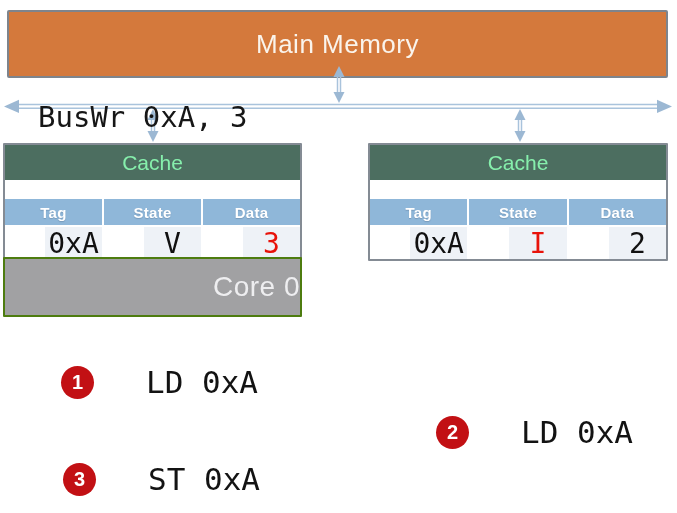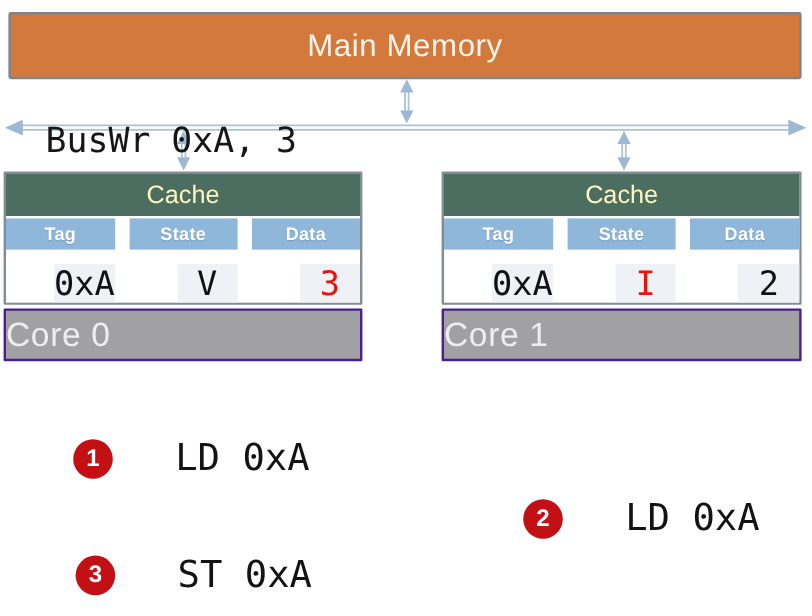--- a/index.html
+++ b/index.html
@@ -3,63 +3,63 @@
 <meta charset="utf-8">
 <style>
   html,body{margin:0;padding:0;background:#ffffff;}
   *{box-sizing:border-box;}
   #stage{
     position:relative;width:677px;height:513px;background:#ffffff;overflow:hidden;
     font-family:"Liberation Sans",sans-serif;
   }
   
   .mem{
-    position:absolute;left:7px;top:10px;width:661px;height:56px;
+    position:absolute;left:7px;top:10px;width:661px;height:68px;
     background:#d4793c;border:2px solid #7e848c;border-radius:2px;
     display:flex;align-items:center;justify-content:center;
     color:#faf4ec;font-size:26px;letter-spacing:0.5px;text-align:center;
   }
   
   .buslabel{
     position:absolute;left:38px;top:68px;
     font-family:"DejaVu Sans Mono","Liberation Mono",monospace;
     font-size:29px;color:#161616;white-space:pre;margin-top:32px;
   }
   
   svg.overlay{position:absolute;left:0;top:0;pointer-events:none;}
   
   .cache{
     position:absolute;top:143px;border:2px solid #848b94;background:#ffffff;border-radius:1px;
   }
   .cache-title{
-    height:35px;background:#4c6e60;color:#fef9c3;
+    height:35px;background:#4c6e60;color:#86efac;
     display:flex;align-items:center;justify-content:center;
     font-size:21px;
   }
   .cache-grid{
-    display:grid;grid-template-columns:1fr 1fr 1fr;gap:12px;
-    background:#ffffff;padding-top:2px;
+    display:grid;grid-template-columns:1fr 1fr 1fr;gap:2px;
+    background:#ffffff;padding-top:19px;
   }
   .hcell{
     background:#8fb7d9;color:#ffffff;height:26px;
     display:flex;align-items:center;justify-content:center;
     font-size:15px;font-weight:bold;letter-spacing:0.3px;
     text-shadow:0 1px 1px rgba(90,120,150,.45);
   }
   .dcell{
     background:#eef2f7;height:32px;
     display:flex;align-items:center;justify-content:center;
     font-family:"DejaVu Sans Mono","Liberation Mono",monospace;
     font-size:28px;color:#111111;margin-left:40px;
   }
   
   .core{
-    position:absolute;top:257px;height:44px;
-    background:#a1a1a3;border:2px solid #4c1d95;border-radius:1px;
-    display:flex;align-items:center;justify-content:flex-start;
+    position:absolute;top:257px;height:60px;
+    background:#a1a1a3;border:2px solid #4d7c0f;border-radius:1px;
+    display:flex;align-items:center;justify-content:flex-end;
     color:#eeeef0;font-size:28px;letter-spacing:0.5px;
   }
   
   .event{
     position:absolute;display:flex;align-items:center;gap:19px;height:34px;
   }
   .badge{
     width:33px;height:33px;border-radius:50%;background:#c21014;
     color:#ffffff;font-size:20px;font-weight:bold;
     display:flex;align-items:center;justify-content:center;flex:0 0 auto;
@@ -131,23 +131,20 @@
       <div class="hcell">Data</div>
       <div class="dcell" style="color: rgb(17, 17, 17);">0xA</div>
       <div class="dcell" style="color: rgb(232, 19, 10);">I</div>
       <div class="dcell" style="color: rgb(17, 17, 17);">2</div>
     </div>
   </div>
 
   <div class="core" style="left:3px;width:299px;">
     <span>Core 0</span>
   </div>
-  <div class="core" style="left:368px;width:300px;">
-    <span>Core 1</span>
-  </div>
 
   <div class="event" style="left:61px;top:365px;">
     <div class="badge">1</div>
     <div class="event-label">LD 0xA</div>
   </div>
   <div class="event" style="left:436px;top:415px;">
     <div class="badge">2</div>
     <div class="event-label">LD 0xA</div>
   </div>
   <div class="event" style="left:63px;top:462px;">

